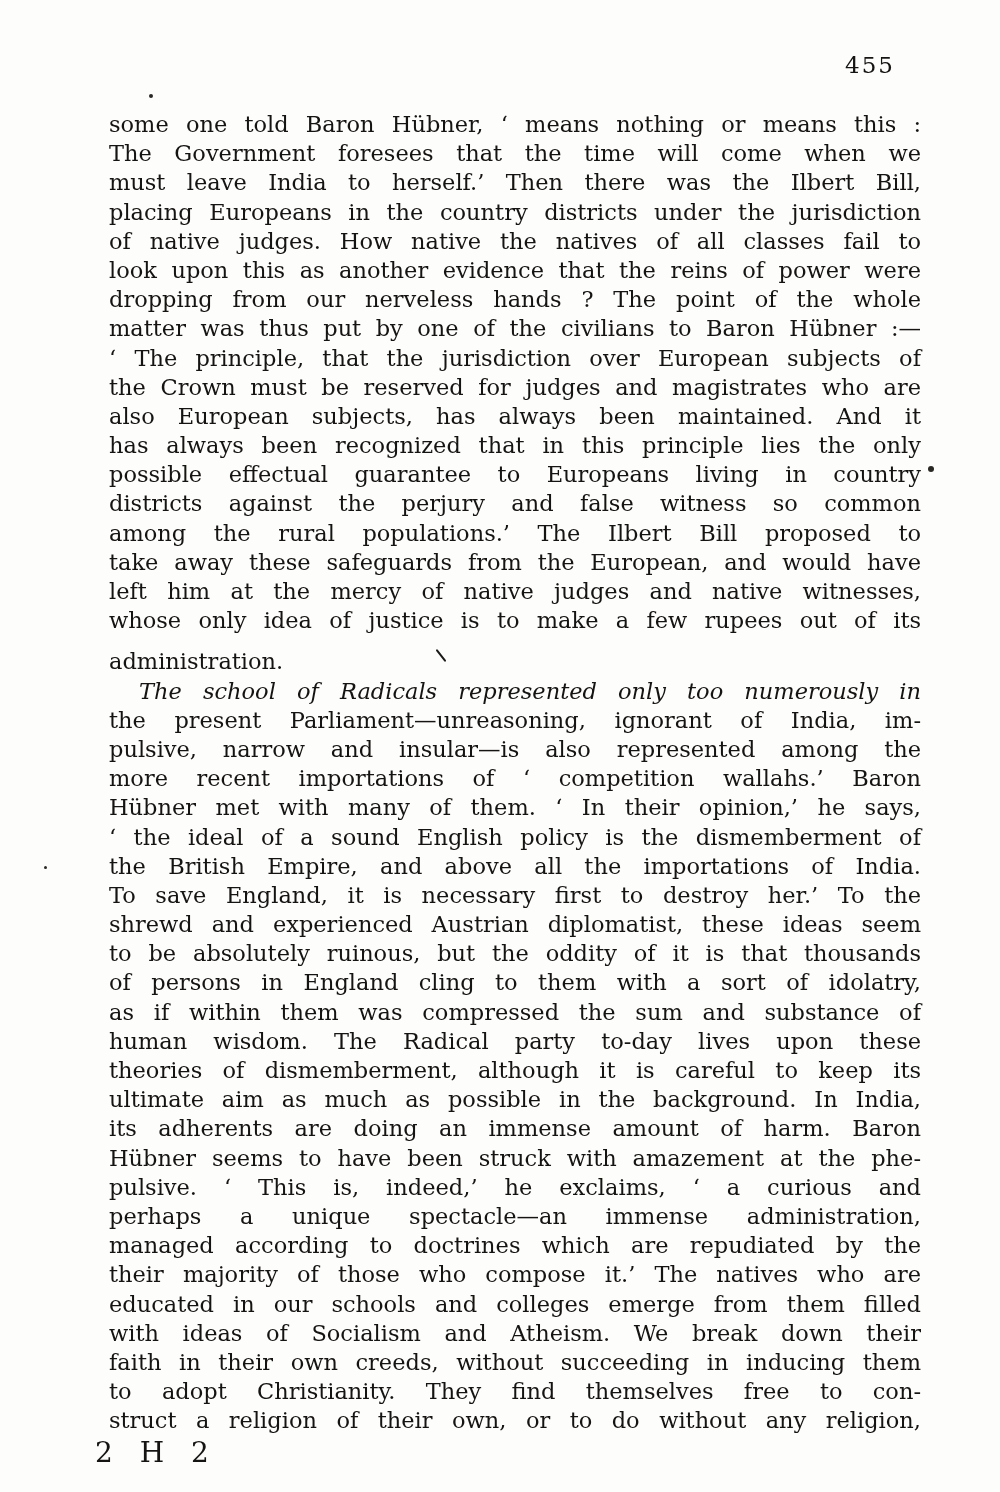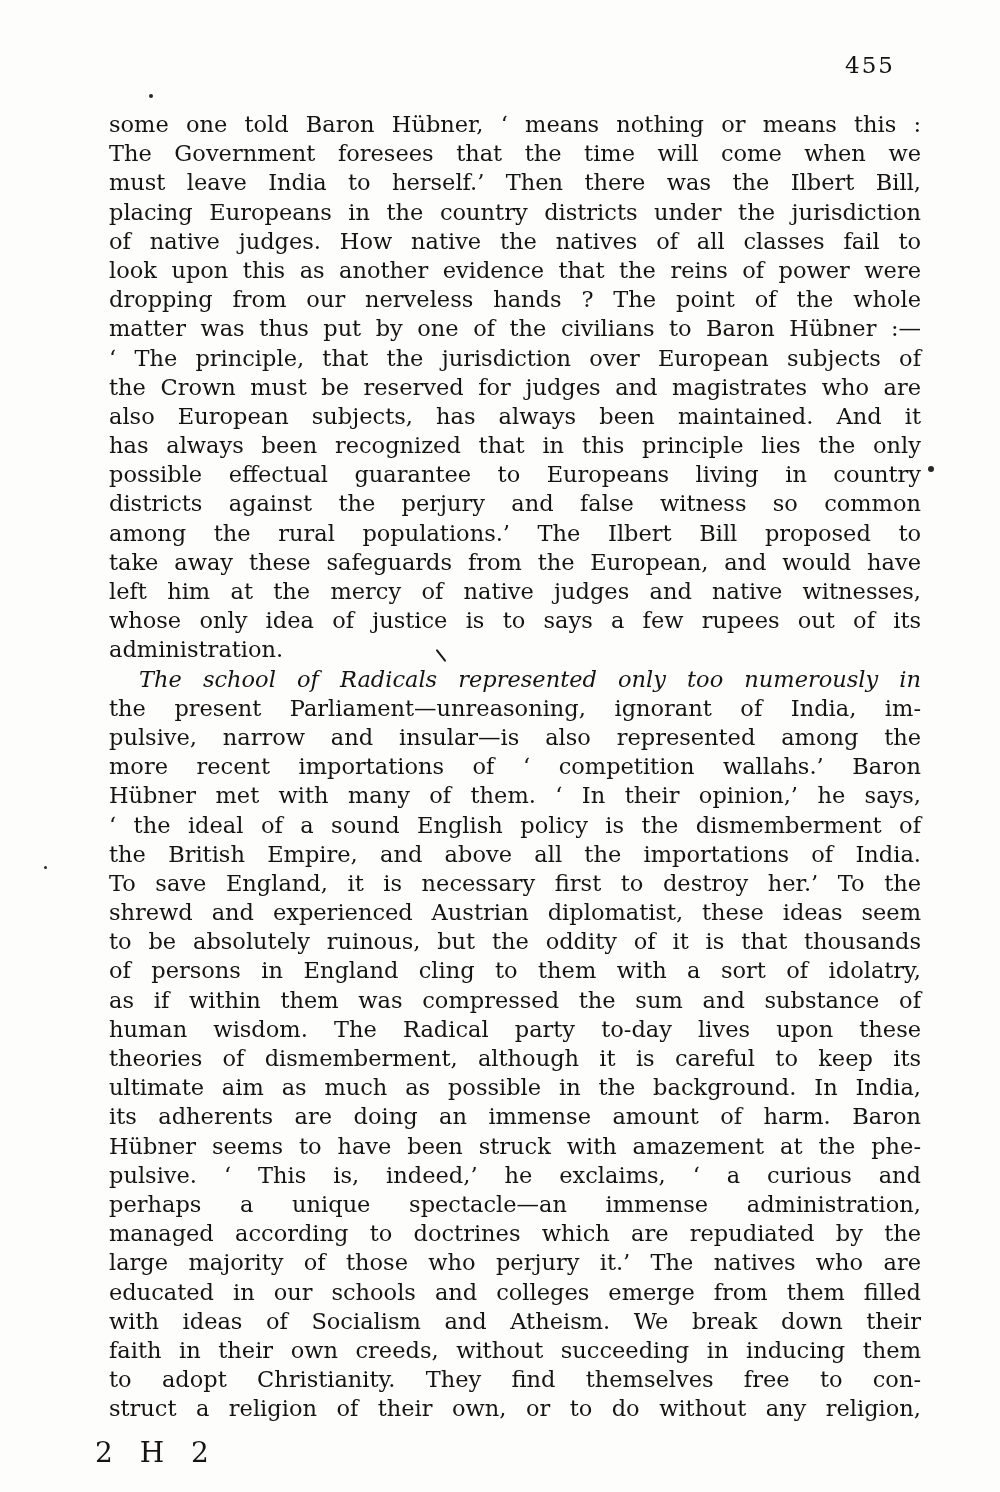--- a/index.html
+++ b/index.html
@@ -51,21 +51,21 @@
     line-height: 29.2px;
   }
   .line {
     text-align: justify;
     text-align-last: justify;
     text-justify: inter-word;
     height: 29.2px;
     white-space: nowrap;
   }
   .line.indent { padding-left: 30px; font-style: italic; }
-  .line.short { text-align-last: left; }
+  .line.short { text-align-last: left; margin-top: 12px; }
   .signature {
     position: absolute;
     top: 1436px;
     left: 95px;
     width: 812px;
     text-align: left;
     font-size: 28px;
     word-spacing: 14px;
     letter-spacing: 2px;
   }
@@ -103,21 +103,21 @@
       <div class="line">matter was thus put by one of the civilians to Baron Hübner :—</div>
       <div class="line">‘ The principle, that the jurisdiction over European subjects of</div>
       <div class="line">the Crown must be reserved for judges and magistrates who are</div>
       <div class="line">also European subjects, has always been maintained.  And it</div>
       <div class="line">has always been recognized that in this principle lies the only</div>
       <div class="line">possible effectual guarantee to Europeans living in country</div>
       <div class="line">districts against the perjury and false witness so common</div>
       <div class="line">among the rural populations.’  The Ilbert Bill proposed to</div>
       <div class="line">take away these safeguards from the European, and would have</div>
       <div class="line">left him at the mercy of native judges and native witnesses,</div>
-      <div class="line">whose only idea of justice is to says a few rupees out of its</div>
+      <div class="line">whose only idea of justice is to make a few rupees out of its</div>
       <div class="line short">administration.</div>
       <div class="line indent">The school of Radicals represented only too numerously in</div>
       <div class="line">the present Parliament—unreasoning, ignorant of India, im-</div>
       <div class="line">pulsive, narrow and insular—is also represented among the</div>
       <div class="line">more recent importations of ‘ competition wallahs.’  Baron</div>
       <div class="line">Hübner met with many of them.  ‘ In their opinion,’ he says,</div>
       <div class="line">‘ the ideal of a sound English policy is the dismemberment of</div>
       <div class="line">the British Empire, and above all the importations of India.</div>
       <div class="line">To save England, it is necessary first to destroy her.’  To the</div>
       <div class="line">shrewd and experienced Austrian diplomatist, these ideas seem</div>
@@ -125,21 +125,21 @@
       <div class="line">of persons in England cling to them with a sort of idolatry,</div>
       <div class="line">as if within them was compressed the sum and substance of</div>
       <div class="line">human wisdom.  The Radical party to-day lives upon these</div>
       <div class="line">theories of dismemberment, although it is careful to keep its</div>
       <div class="line">ultimate aim as much as possible in the background.  In India,</div>
       <div class="line">its adherents are doing an immense amount of harm.  Baron</div>
       <div class="line">Hübner seems to have been struck with amazement at the phe-</div>
       <div class="line">pulsive.  ‘ This is, indeed,’ he exclaims, ‘ a curious and</div>
       <div class="line">perhaps a unique spectacle—an immense administration,</div>
       <div class="line">managed according to doctrines which are repudiated by the</div>
-      <div class="line">large majority of those who perjury it.’  The natives who are</div>
+      <div class="line">their majority of those who compose it.’  The natives who are</div>
       <div class="line">educated in our schools and colleges emerge from them filled</div>
       <div class="line">with ideas of Socialism and Atheism.  We break down their</div>
       <div class="line">faith in their own creeds, without succeeding in inducing them</div>
       <div class="line">to adopt Christianity.  They find themselves free to con-</div>
       <div class="line">struct a religion of their own, or to do without any religion,</div>
     </div>
 
   <div class="signature">2 H 2</div>
 
   <div class="speck" style="left:149px; top:94px; width:4px; height:4px;"></div>

